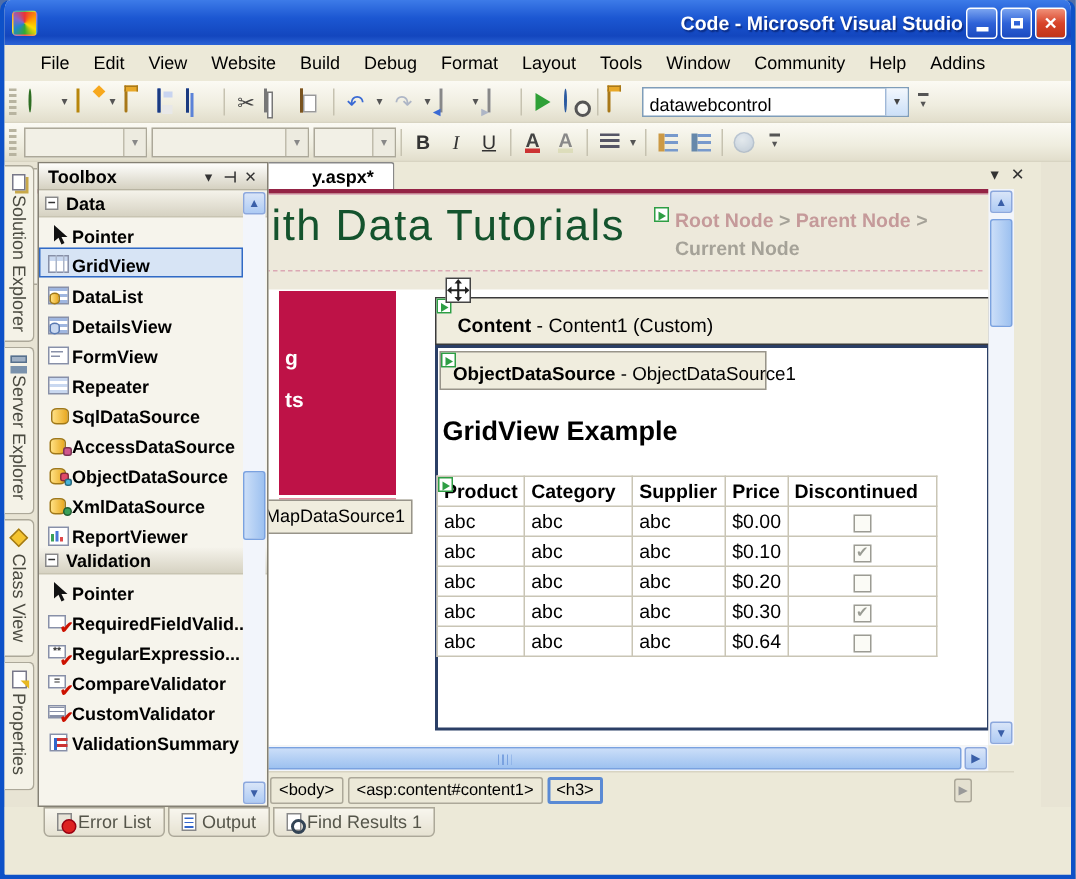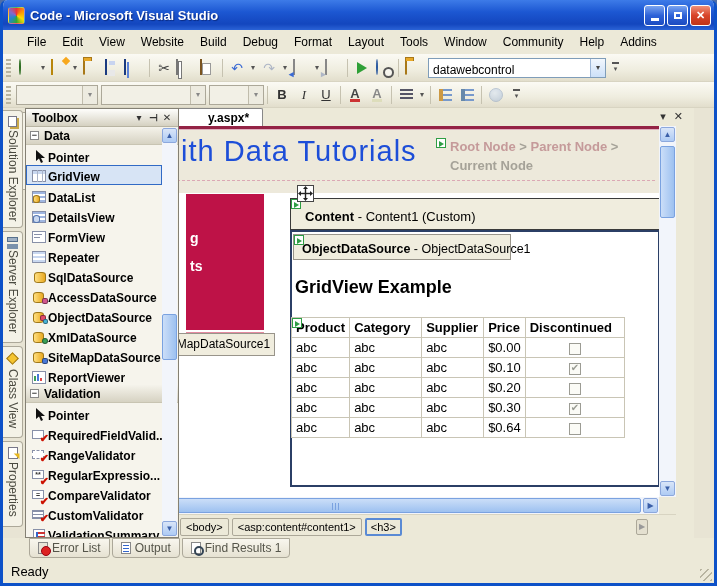--- a/index.html
+++ b/index.html
@@ -6,21 +6,21 @@
   html,body { background:#4E6EA8; font-family:"Liberation Sans", sans-serif; }
   #window {
     position:relative; width:717px; height:586px; overflow:hidden;
     background:#ECE9D8; border-radius:7px 7px 0 0;
     border-left:3px solid #0D51C8; border-right:3px solid #0D51C8; border-bottom:3px solid #0D51C8;
     font-size:12px; color:#000;
   }
   
   .titlebar { position:absolute; left:-3px; top:0; width:717px; height:30px;
     background:linear-gradient(180deg,#3D7BE8 0%,#1C57D2 40%,#1346BE 80%,#2B63D6 100%);
-    border-radius:7px 7px 0 0; display:flex; align-items:center; padding:0 6px; }
+    border-radius:7px 7px 0 0; display:flex; align-items:center; padding:0 6px;text-align:right; }
   .titlebar .appicon { width:17px; height:17px; margin:0 5px 0 2px; border-radius:3px;
     background:conic-gradient(#e33,#f90,#fd0,#3a3,#28c,#86c,#e33); border:1px solid #fff3; }
   .titlebar .title { color:#fff; font-weight:bold; font-size:13px; text-shadow:1px 1px 1px #0A2A80; flex:1; }
   .winbtn { width:21px; height:21px; margin-left:2px; border-radius:3px; border:1px solid #fff;
     display:flex; align-items:center; justify-content:center; color:#fff; font-size:11px; font-weight:bold;
     background:linear-gradient(180deg,#7AA4F0,#2E62D8 50%,#1C4BC0); }
   .winbtn.close { background:linear-gradient(180deg,#F09078,#D8442A 50%,#C03418); }
   .winbtn .box { width:8px; height:7px; border:2px solid #fff; }
   .winbtn .minbar { width:8px; height:3px; background:#fff; margin-top:8px; }
   
@@ -91,21 +91,21 @@
   
   .tabstrip { position:absolute; left:22px; top:108px; width:672px; height:18px; background:#ECE9D8; }
   .doctab { position:absolute; left:128px; top:0; width:110px; height:18px; background:#fff;
     border:1px solid #888; border-bottom:none; border-radius:2px 2px 0 0;
     font-weight:bold; font-size:12px; padding:2px 4px 0 54px; white-space:nowrap; }
   .docbtns { position:absolute; right:14px; top:2px; display:flex; gap:8px; color:#333; }
   .docbtns span { font-size:11px; }
   
   .design { position:absolute; left:22px; top:126px; width:634px; height:371px; overflow:hidden;
     background:#EDE9DB; border-top:3px solid #942345; box-shadow:inset 0 1px 0 #E0B0BE; }
-  .pgheading { position:absolute; left:156px; top:6px; font-size:29px; color:#1d4ed8; letter-spacing:1px; white-space:nowrap; }
+  .pgheading { position:absolute; left:156px; top:6px; font-size:29px; color:#14532d; letter-spacing:1px; white-space:nowrap; }
   .crumbs { position:absolute; left:425px; top:8px; width:200px; font-weight:bold; font-size:13px; color:#A5A298; line-height:19px; }
   .crumbs a { color:#C59A9A; }
   .dashline { position:absolute; left:2px; top:51px; width:628px; border-top:1px dashed #DBA8B4; }
   .pagebody { position:absolute; left:154px; top:64px; width:480px; height:307px; background:#fff; }
   .rednav { position:absolute; left:161px; top:65px; width:78px; height:136px; background:#BE1247; color:#fff; font-weight:bold; font-size:14px; }
   .rednav .frag1 { position:absolute; left:4px; top:36px; }
   .rednav .frag2 { position:absolute; left:4px; top:64px; }
   .rednav:after { content:""; position:absolute; left:0; bottom:-6px; width:100%; height:4px; background:#E58AA0; }
   .ctl-label { position:absolute; background:#F0EDDE; border:1px solid #98948A; font-size:12px; padding:3px 6px 0 6px; white-space:nowrap; }
   .smarttag { position:absolute; width:10px; height:10px; background:#fff; border:1px solid #2E9E44; z-index:3; }
@@ -545,27 +545,20 @@
       </div>
       <div class="tx-item">
         <span class="txi">
             <span class="cyl"></span>
             <span class="dot" style="background:#3AA058;border-radius:50%"></span>
           </span>
         <span>XmlDataSource</span>
       </div>
       <div class="tx-item">
         <span class="txi">
-            <span class="cyl"></span>
-            <span class="dot" style="background:#4878D8"></span>
-          </span>
-        <span>SiteMapDataSource</span>
-      </div>
-      <div class="tx-item">
-        <span class="txi">
             <span class="tile" style="height:13px"></span>
             <span style="position:absolute;left:2px;top:7px;width:2px;height:5px;background:#3AA058"></span>
             <span style="position:absolute;left:5px;top:5px;width:2px;height:7px;background:#4878D8"></span>
             <span style="position:absolute;left:8px;top:9px;width:2px;height:3px;background:#E04848"></span>
           </span>
         <span>ReportViewer</span>
       </div>
       <div class="tbx-sec">
         <span class="minus">−</span>
         <span>Validation</span>
@@ -576,26 +569,20 @@
               <polygon points="2,0 2,11 5,8.5 7,13 9,12 7,8 11,8" fill="#111"></polygon>
             </svg>
           </span>
         <span>Pointer</span>
       </div>
       <div class="tx-item">
         <span class="txi">
             <span class="val-ic"></span>
           </span>
         <span>RequiredFieldValid...</span>
-      </div>
-      <div class="tx-item">
-        <span class="txi">
-            <span class="val-ic" style="border-style:dashed"></span>
-          </span>
-        <span>RangeValidator</span>
       </div>
       <div class="tx-item">
         <span class="txi">
             <span class="val-ic" style="font-size:7px;line-height:7px;text-align:center;color:#333">**</span>
           </span>
         <span>RegularExpressio...</span>
       </div>
       <div class="tx-item">
         <span class="txi">
             <span class="val-ic" style="font-size:7px;line-height:7px;text-align:center;color:#333">=</span>
@@ -648,18 +635,14 @@
     <span class="btab">
       <span class="bi bi-out"></span>
       <span>Output</span>
     </span>
     <span class="btab">
       <span class="bi bi-find"></span>
       <span>Find Results 1</span>
     </span>
   </div>
 
-  <div class="statusbar">
-    <span>Ready</span>
-    <span class="sizegrip"></span>
-  </div>
 
 </div>
 
 </body></html>

